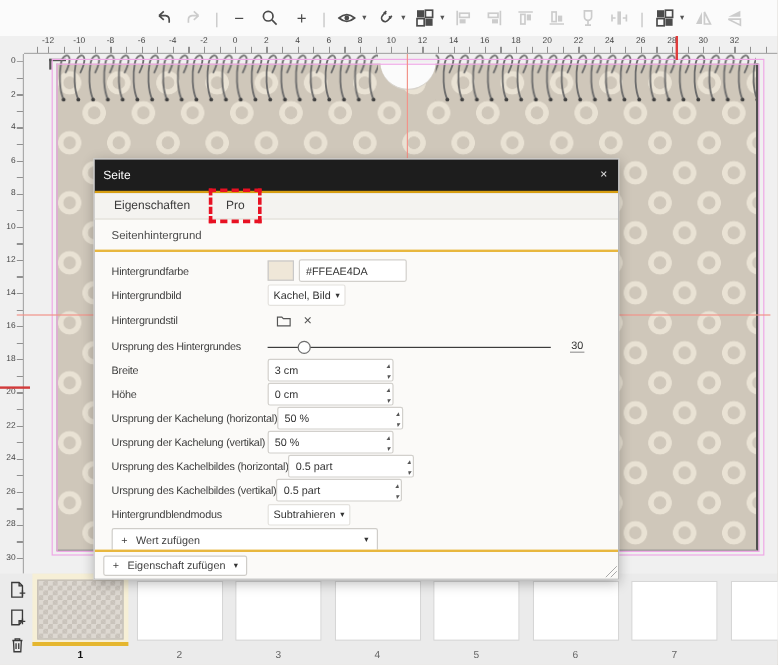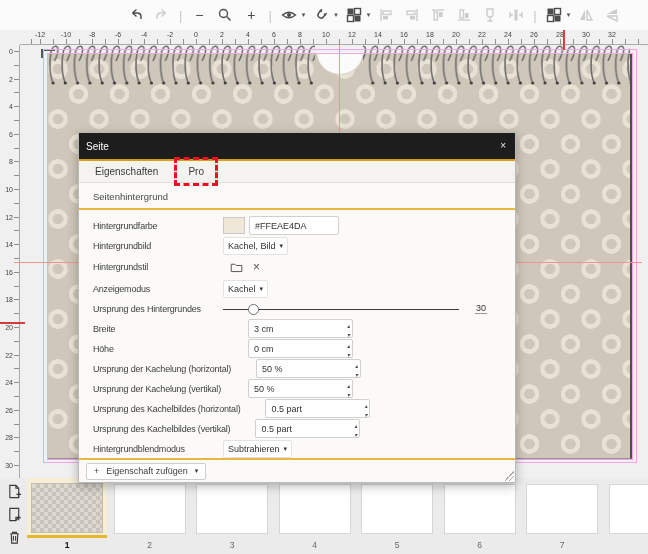--- a/index.html
+++ b/index.html
@@ -89,21 +89,21 @@
   .fbtn{background:none;border:none;padding:0 3px;cursor:pointer;color:#555;margin-left:4px;display:flex;align-items:center;}
   .fbtn svg{width:13px;height:13px;}
   .xglyph{font-size:12px;color:#555;}
   .slider{position:relative;width:236px;height:12px;cursor:pointer;}
   .strack{position:absolute;left:0;right:0;top:6px;height:1px;background:#3c3c3c;}
   .shandle{position:absolute;left:10.5%;top:1px;width:11px;height:11px;border-radius:50%;
            background:#fff;border:1px solid #6e6e6e;}
   .slval{margin-left:auto;margin-right:14px;font-size:9px;color:#333;
          border-bottom:1px solid #999;padding:0 1px;}
   .spinbox{width:105px;height:19px;border:1px solid #d2d0cc;border-radius:2px;background:#fff;
-           display:flex;align-items:center;padding:0 2px 0 5px;margin-left:25px;}
+           display:flex;align-items:center;padding:0 2px 0 5px;}
   .spinval{flex:1;font-size:9px;color:#333;}
   .spinbtns{display:flex;flex-direction:column;line-height:5px;cursor:pointer;}
   .spinbtns .up::before{content:"▴";font-size:6px;color:#555;}
   .spinbtns .dn::before{content:"▾";font-size:6px;color:#555;}
   .addval{width:222px;height:20px;border:1px solid #cfcdc9;border-radius:2px;background:#fff;
           font-size:9px;color:#3e3e3e;display:flex;align-items:center;padding:0 7px;cursor:pointer;
           font-family:"Liberation Sans",sans-serif;margin-top:2px;}
   .addval .plus{margin-right:7px;}
   .addval::after{content:"▾";font-size:7px;margin-left:auto;color:#333;}
   .dfooter{position:absolute;left:0;right:0;bottom:0;height:24px;border-top:2px solid #e8b73f;
@@ -420,24 +420,20 @@
       <button class="fbtn">
         <svg viewBox="0 0 16 16">
             <path d="M1.5 4 H6 L7.5 5.5 H14.5 V13 H1.5 Z" fill="none" stroke="#555" stroke-width="1.2"></path>
           </svg>
       </button>
       <button class="fbtn">
           <span class="xglyph">×</span>
         </button>
     </div>
 
-    <div class="row">
-      <div class="flabel">Anzeigemodus</div>
-      <button class="dd">Kachel</button>
-    </div>
 
     <div class="row">
       <div class="flabel">Ursprung des Hintergrundes</div>
       <div class="slider">
         <div class="strack"></div>
         <div class="shandle"></div>
       </div>
       <div class="slval">30</div>
     </div>
 

